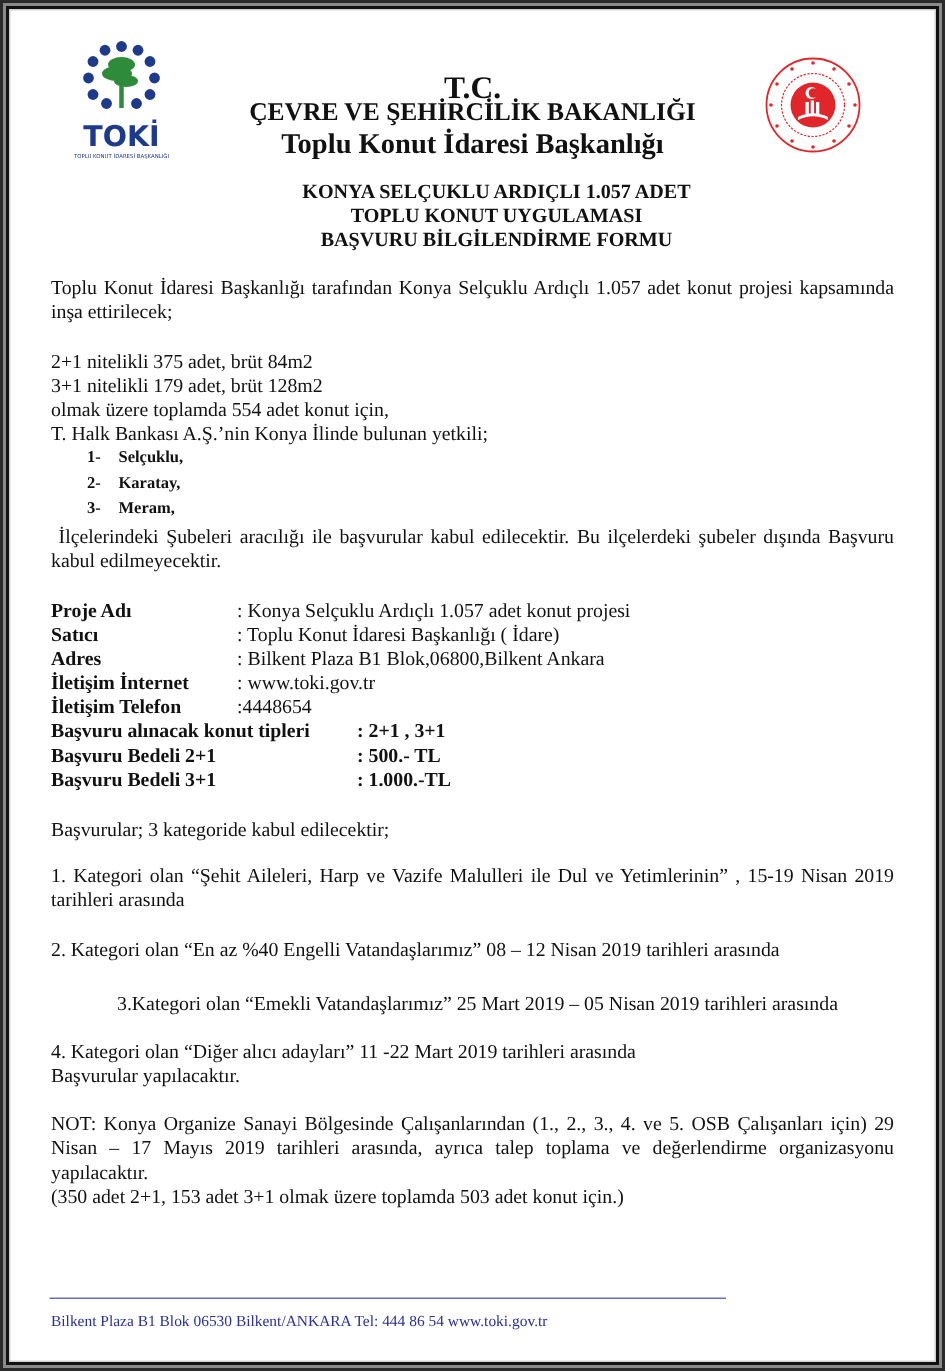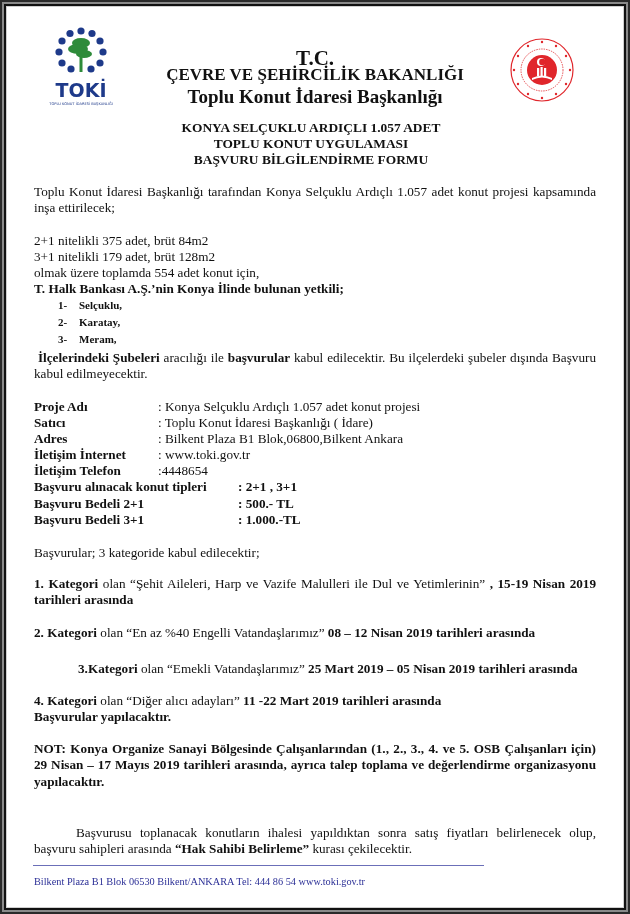--- a/index.html
+++ b/index.html
@@ -19,26 +19,26 @@
   .page { position: absolute; left: 0; top: 0; width: 630px; height: 914px; }
 
   
   .logo-toki { position: absolute; left: 40px; top: 24px; width: 82px; height: 84px; }
   .logo-seal { position: absolute; left: 505px; top: 37px; width: 75px; height: 67px; }
   .hdr { position: absolute; left: 120px; width: 390px; text-align: center; font-weight: bold; }
   .hdr-tc { top: 46px; font-size: 21px; }
   .hdr-min { top: 65px; font-size: 17px; }
   .hdr-toki { top: 86px; font-size: 19px; }
 
-  .title { position: absolute; left: 96px; width: 430px; text-align: center; font-weight: bold; font-size: 13.4px; line-height: 16px; }
+  .title { position: absolute; left: 116px; width: 430px; text-align: center; font-weight: bold; font-size: 13.4px; line-height: 16px; }
   .t1 { top: 120px; } .t2 { top: 136px; } .t3 { top: 152px; }
 
   .txt { position: absolute; left: 34px; width: 562px; font-size: 13.2px; line-height: 16.3px; }
   .just { text-align: justify; text-align-last: left; }
-  .b { font-weight: bold; }
+  .b { font-weight: normal; }
 
   .kv { position: absolute; left: 34px; font-size: 13.2px; line-height: 16.1px; }
   .kv .row { position: relative; height: 16.1px; white-space: nowrap; }
   .kv .k { position: absolute; left: 0; font-weight: bold; }
   .kv .v { position: absolute; left: 124px; }
   .kv .v2 { position: absolute; left: 204px; font-weight: bold; }
 
   .list-item { position: absolute; left: 58px; font-weight: bold; font-size: 11px; white-space: nowrap; }
   .list-item .num { display: inline-block; width: 21px; }
 
@@ -177,22 +177,20 @@
   </div>
   <div class="txt" style="top:661px;margin-left:44px;">
     <span class="b">3.Kategori</span><span> olan “Emekli Vatandaşlarımız” </span><span class="b">25 Mart 2019 – 05 Nisan 2019 tarihleri arasında</span>
   </div>
   <div class="txt" style="top:693px;">
     <span class="b">4. Kategori</span><span> olan “Diğer alıcı adayları” </span><span class="b">11 -22 Mart 2019 tarihleri arasında</span>
   </div>
   <div class="txt b" style="top:709px;">Başvurular yapılacaktır.</div>
 
   <div class="txt b just" style="top:741px;">NOT:  Konya Organize Sanayi Bölgesinde Çalışanlarından (1., 2., 3., 4. ve 5. OSB Çalışanları için) 29 Nisan – 17 Mayıs 2019 tarihleri arasında, ayrıca talep toplama ve değerlendirme organizasyonu yapılacaktır.</div>
+  <div class="txt b" style="top:790px;">(350 adet 2+1, 153 adet 3+1 olmak üzere toplamda 503 adet konut için.)</div>
 
-  <div class="txt just" style="top:825px; text-indent:42px;">
-    <span>Başvurusu toplanacak konutların ihalesi yapıldıktan sonra satış fiyatları belirlenecek olup, başvuru sahipleri arasında  </span><span class="b">“Hak Sahibi Belirleme”</span><span> kurası çekilecektir.</span>
-  </div>
 
   <div class="divider"></div>
   <div class="footer">Bilkent Plaza B1 Blok 06530 Bilkent/ANKARA Tel: 444 86 54  www.toki.gov.tr</div>
 </div>
 
 <div class="frame"></div>
 
 </body></html>

